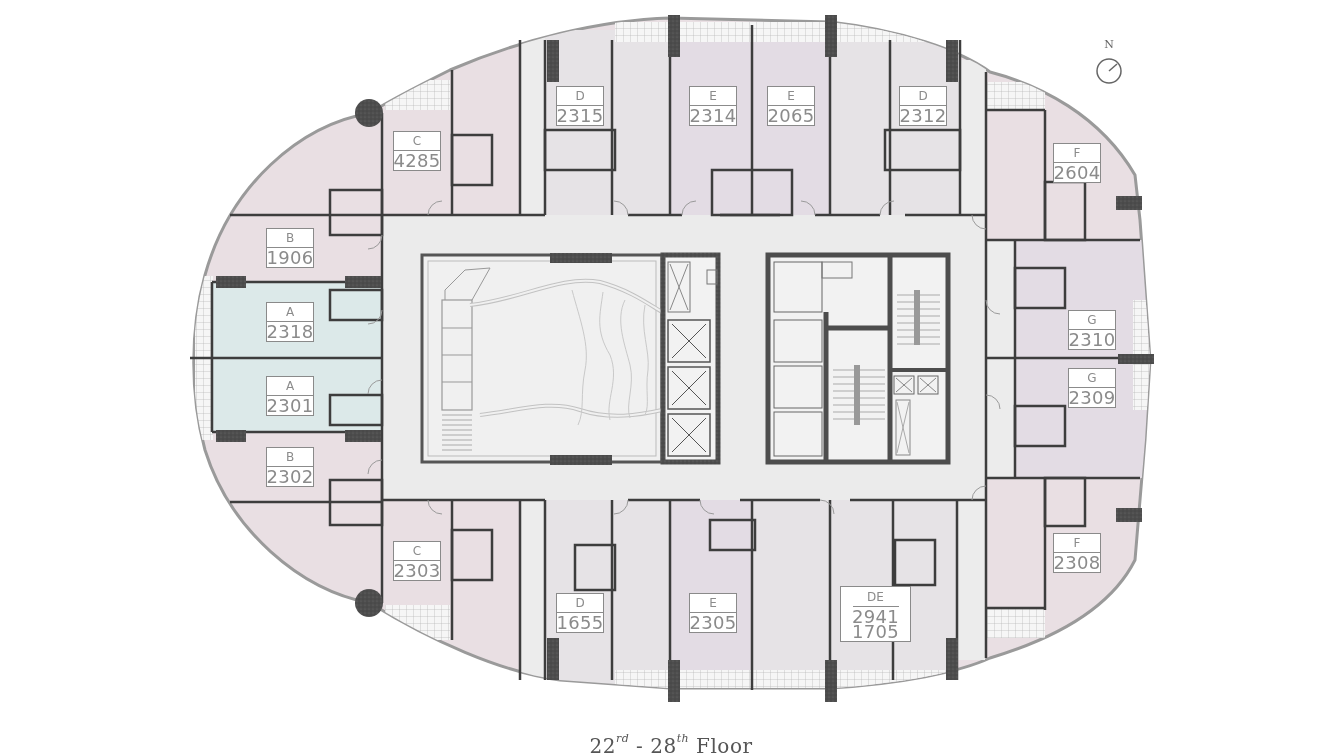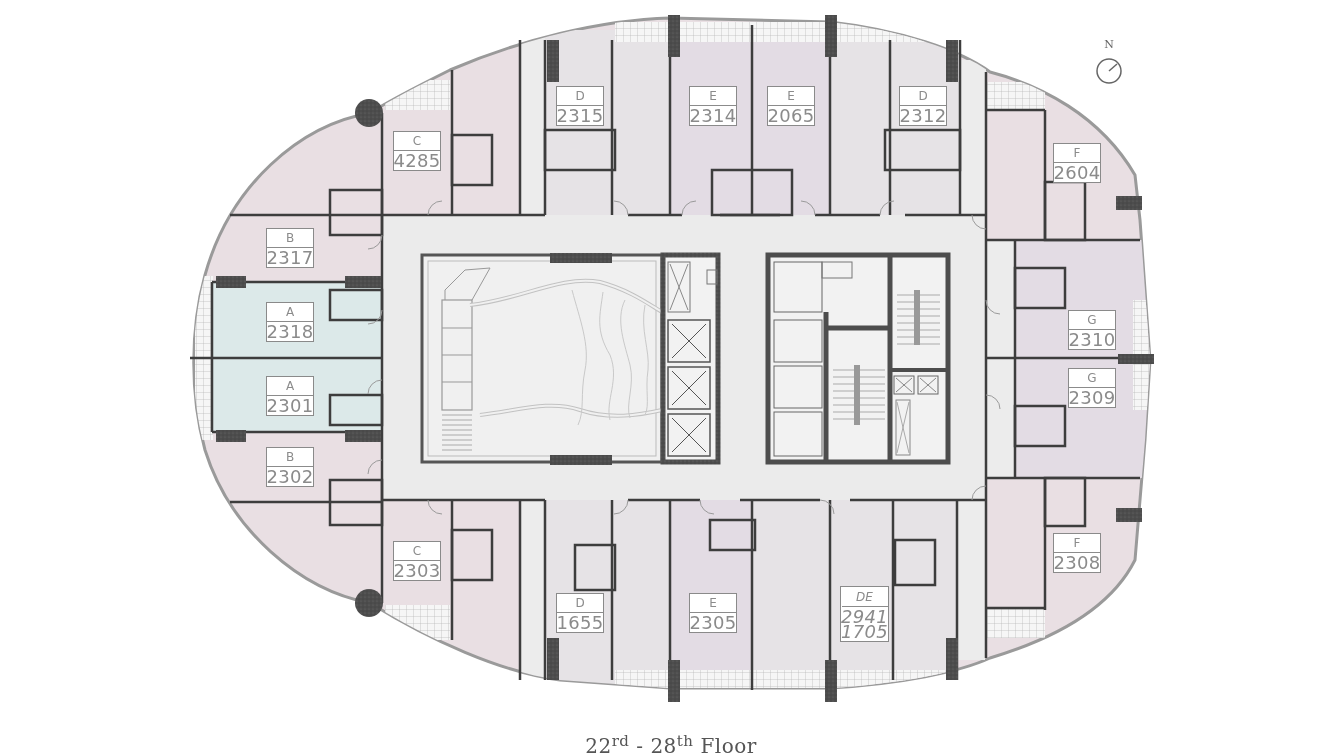--- a/index.html
+++ b/index.html
@@ -5,21 +5,21 @@
   html, body { margin:0; padding:0; background:#ffffff; }
   body { width:1342px; height:754px; overflow:hidden; position:relative; font-family:"DejaVu Sans", sans-serif; }
   #plan { position:absolute; left:0; top:0; width:1342px; height:754px; }
   .unit-label { position:absolute; background:#ffffff; border:1.5px solid #8a8a8a; box-shadow:0 0 0 1px #ffffff inset;
     display:flex; flex-direction:column; align-items:center; justify-content:center; color:#8b8b8b;
     font-family:"DejaVu Sans", sans-serif; font-size:13px; line-height:15px; cursor:pointer; box-sizing:border-box; }
   .unit-label .type { font-size:12px; padding:0 6px 1px; border-bottom:1px solid #8b8b8b; margin-bottom:2px; min-width:34px; text-align:center; }
   .unit-label .num { font-size:18px; letter-spacing:0.3px; }
   #floor-title { position:absolute; left:0; width:1342px; top:734px; text-align:center; font-family:"DejaVu Serif", serif;
     font-size:20px; color:#555; letter-spacing:0.5px; }
-  #floor-title sup { font-size:15px; vertical-align:top; position:relative; top:-2px; }
+  #floor-title sup { font-size:11px; vertical-align:top; position:relative; top:-2px;font-style:italic; }
   #compass { position:absolute; left:1092px; top:38px; width:34px; height:50px; }
   #compass .n { position:absolute; left:0; width:34px; top:0; text-align:center; font-family:"DejaVu Serif", serif; font-size:11px; color:#666; }
 </style>
 </head>
 <body>
 
 <svg id="plan" viewBox="0 0 1342 754" xmlns="http://www.w3.org/2000/svg">
   <defs>
     <pattern id="grid" width="7" height="7" patternUnits="userSpaceOnUse">
       <rect width="7" height="7" fill="#f6f6f6"></rect>
@@ -289,21 +289,21 @@
     <div class="unit-label" style="left: 899px; top: 86px; width: 48px; height: 40px;">
       <div class="type">D</div>
       <div class="num">2312</div>
     </div>
     <div class="unit-label" style="left: 1053px; top: 143px; width: 48px; height: 40px;">
       <div class="type">F</div>
       <div class="num">2604</div>
     </div>
     <div class="unit-label" style="left: 266px; top: 228px; width: 48px; height: 40px;">
       <div class="type">B</div>
-      <div class="num">2317</div>
+      <div class="num">1906</div>
     </div>
     <div class="unit-label" style="left: 266px; top: 302px; width: 48px; height: 40px;">
       <div class="type">A</div>
       <div class="num">2318</div>
     </div>
     <div class="unit-label" style="left: 266px; top: 376px; width: 48px; height: 40px;">
       <div class="type">A</div>
       <div class="num">2301</div>
     </div>
     <div class="unit-label" style="left: 1068px; top: 310px; width: 48px; height: 40px;">
@@ -327,21 +327,21 @@
       <div class="num">2308</div>
     </div>
     <div class="unit-label" style="left: 556px; top: 593px; width: 48px; height: 40px;">
       <div class="type">D</div>
       <div class="num">1655</div>
     </div>
     <div class="unit-label" style="left: 689px; top: 593px; width: 48px; height: 40px;">
       <div class="type">E</div>
       <div class="num">2305</div>
     </div>
-    <div class="unit-label" style="left: 840px; top: 586px; width: 49px; height: 56px; font-style: italic;">
+    <div class="unit-label" style="left: 840px; top: 586px; width: 71px; height: 56px;">
       <div class="type">DE</div>
       <div class="num">2941</div>
       <div class="num">1705</div>
     </div>
   </div>
 
 <div id="compass">
   <div class="n">N</div>
   <svg width="34" height="34" style="position:absolute;left:3px;top:18px;" viewBox="0 0 34 34">
     <circle cx="14" cy="15" r="12" fill="none" stroke="#666" stroke-width="1.5"></circle>

